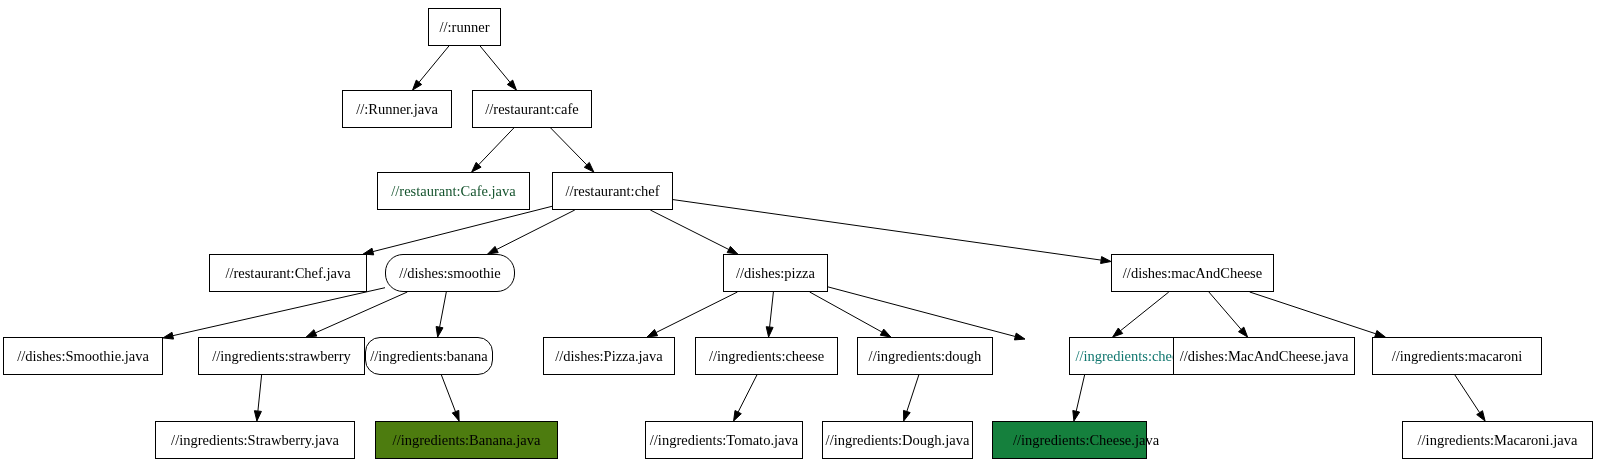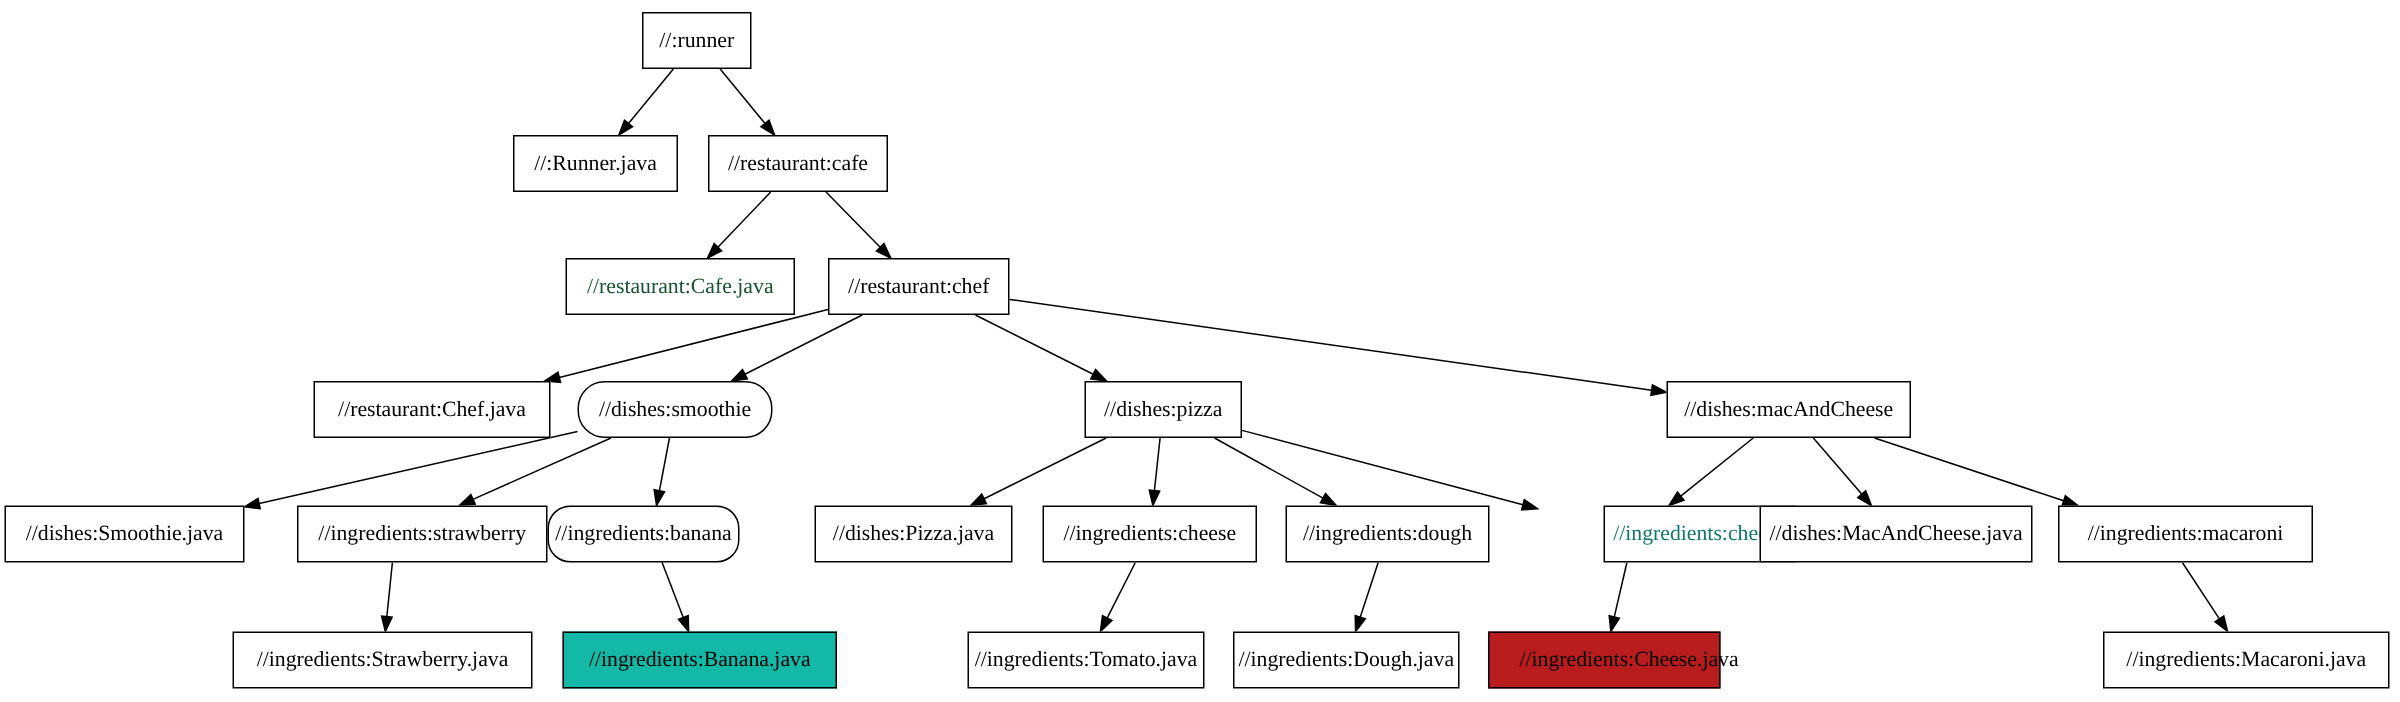--- a/index.html
+++ b/index.html
@@ -155,19 +155,19 @@
       <div class="graph-node" style="left: 3px; top: 337px; width: 160px; height: 38px; background: rgb(255, 255, 255); border-color: rgb(0, 0, 0); color: rgb(0, 0, 0);">//dishes:Smoothie.java</div>
       <div class="graph-node" style="left: 198px; top: 337px; width: 167px; height: 38px; background: rgb(255, 255, 255); border-color: rgb(0, 0, 0); color: rgb(0, 0, 0);">//ingredients:strawberry</div>
       <div class="graph-node" style="left: 365px; top: 337px; width: 128px; height: 38px; background: rgb(255, 255, 255); border-color: rgb(0, 0, 0); color: rgb(0, 0, 0); border-radius: 15px;">//ingredients:banana</div>
       <div class="graph-node" style="left: 543px; top: 337px; width: 132px; height: 38px; background: rgb(255, 255, 255); border-color: rgb(0, 0, 0); color: rgb(0, 0, 0);">//dishes:Pizza.java</div>
       <div class="graph-node" style="left: 695px; top: 337px; width: 143px; height: 38px; background: rgb(255, 255, 255); border-color: rgb(0, 0, 0); color: rgb(0, 0, 0);">//ingredients:cheese</div>
       <div class="graph-node" style="left: 857px; top: 337px; width: 136px; height: 38px; background: rgb(255, 255, 255); border-color: rgb(0, 0, 0); color: rgb(0, 0, 0);">//ingredients:dough</div>
       <div class="graph-node" style="left: 1025px; top: 337px; width: 128px; height: 38px; background: rgb(255, 255, 255); border-color: rgb(0, 0, 0); color: #0f766e; margin-left: 44px;">//ingredients:cheese</div>
       <div class="graph-node" style="left: 1173px; top: 337px; width: 182px; height: 38px; background: rgb(255, 255, 255); border-color: rgb(0, 0, 0); color: rgb(0, 0, 0);">//dishes:MacAndCheese.java</div>
       <div class="graph-node" style="left: 1372px; top: 337px; width: 170px; height: 38px; background: rgb(255, 255, 255); border-color: rgb(0, 0, 0); color: rgb(0, 0, 0);">//ingredients:macaroni</div>
       <div class="graph-node" style="left: 155px; top: 421px; width: 200px; height: 38px; background: rgb(255, 255, 255); border-color: rgb(0, 0, 0); color: rgb(0, 0, 0);">//ingredients:Strawberry.java</div>
-      <div class="graph-node" style="left: 375px; top: 421px; width: 183px; height: 38px; background: #14b8a6; border-color: rgb(0, 0, 0); color: rgb(0, 0, 0);">//ingredients:Banana.java</div>
+      <div class="graph-node" style="left: 375px; top: 421px; width: 183px; height: 38px; background: #4d7c0f; border-color: rgb(0, 0, 0); color: rgb(0, 0, 0);">//ingredients:Banana.java</div>
       <div class="graph-node" style="left: 645px; top: 421px; width: 158px; height: 38px; background: rgb(255, 255, 255); border-color: rgb(0, 0, 0); color: rgb(0, 0, 0);">//ingredients:Tomato.java</div>
       <div class="graph-node" style="left: 822px; top: 421px; width: 151px; height: 38px; background: rgb(255, 255, 255); border-color: rgb(0, 0, 0); color: rgb(0, 0, 0);">//ingredients:Dough.java</div>
-      <div class="graph-node" style="left: 992px; top: 421px; width: 155px; height: 38px; background: #b91c1c; border-color: rgb(0, 0, 0); color: rgb(0, 0, 0); padding-left: 33px;">//ingredients:Cheese.java</div>
+      <div class="graph-node" style="left: 992px; top: 421px; width: 155px; height: 38px; background: #15803d; border-color: rgb(0, 0, 0); color: rgb(0, 0, 0); padding-left: 33px;">//ingredients:Cheese.java</div>
       <div class="graph-node" style="left: 1402px; top: 421px; width: 191px; height: 38px; background: rgb(255, 255, 255); border-color: rgb(0, 0, 0); color: rgb(0, 0, 0);">//ingredients:Macaroni.java</div>
     </div>
 </div>
 
 </body></html>

